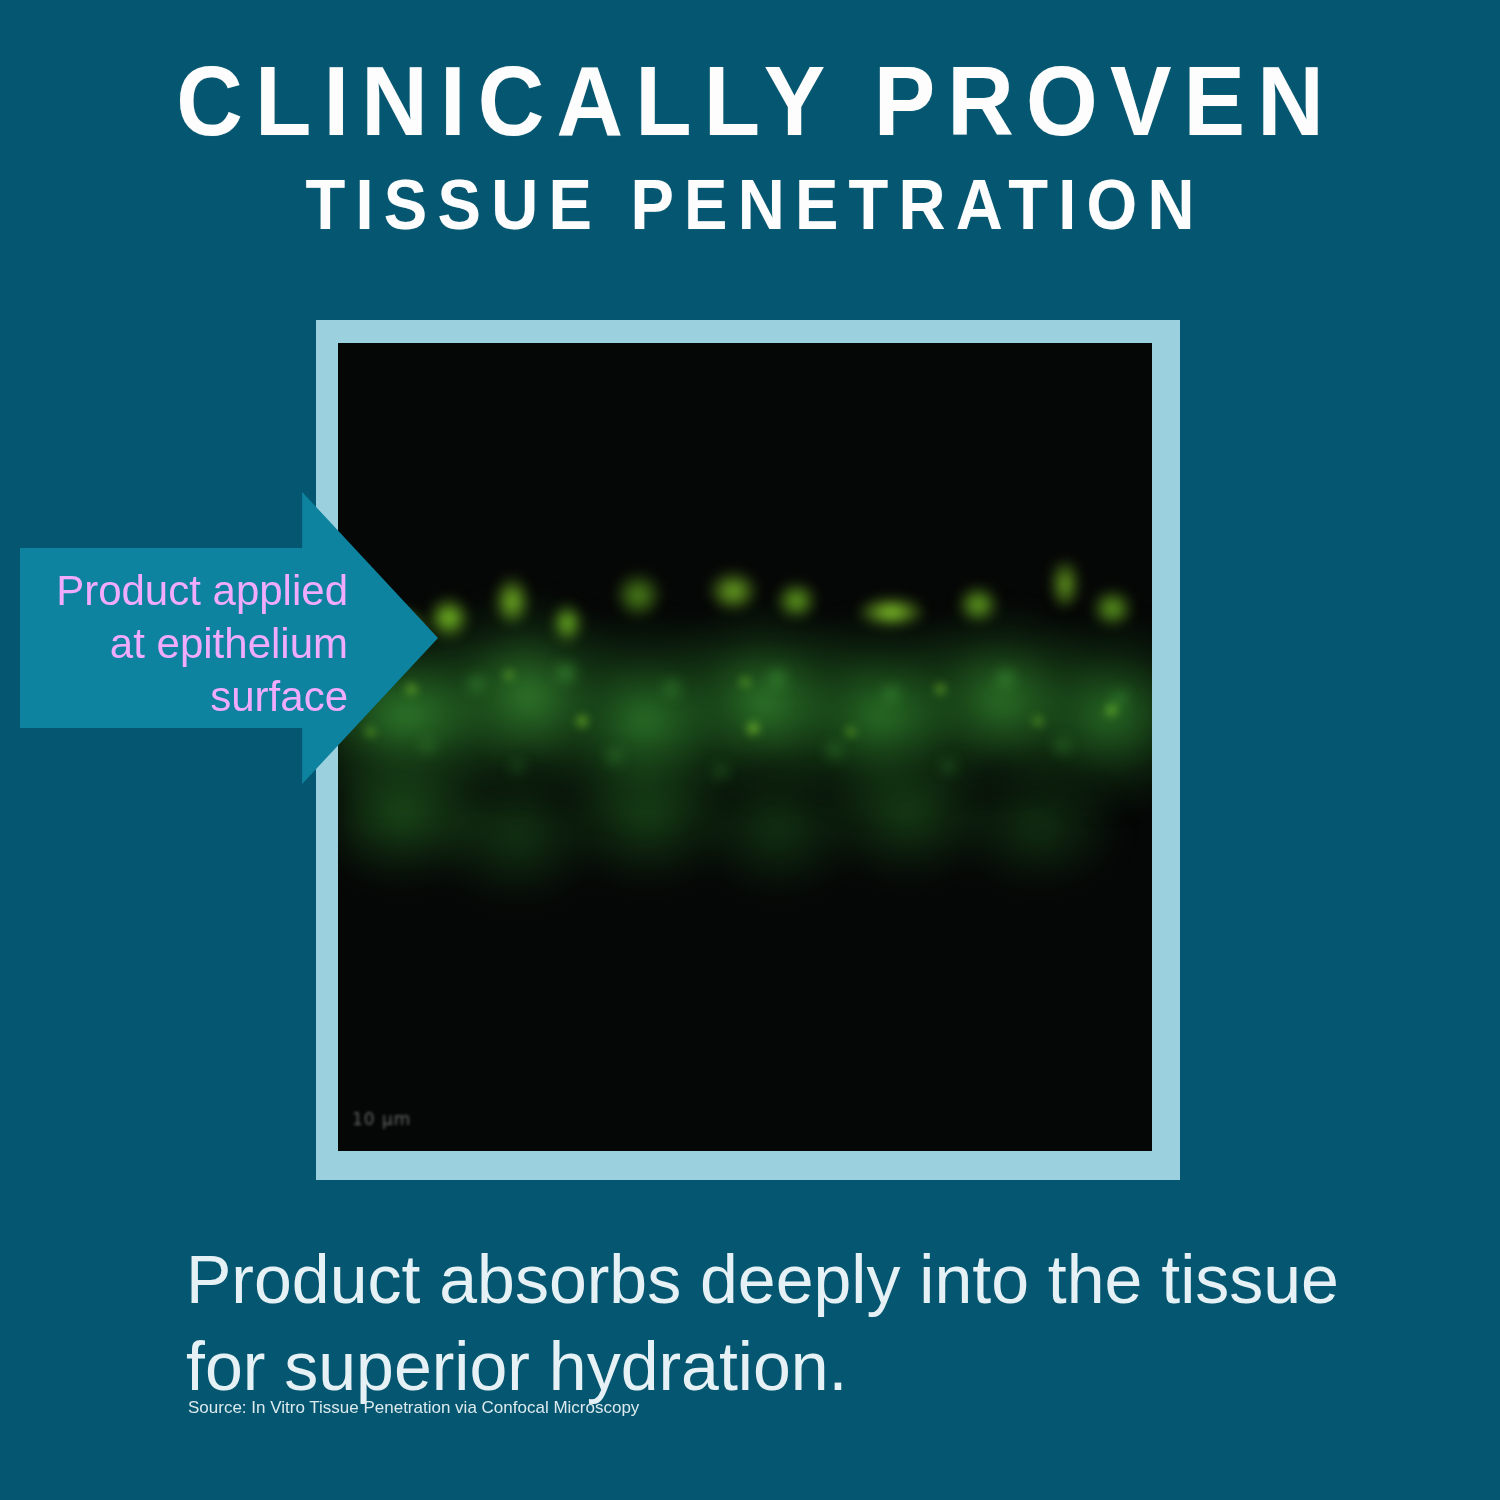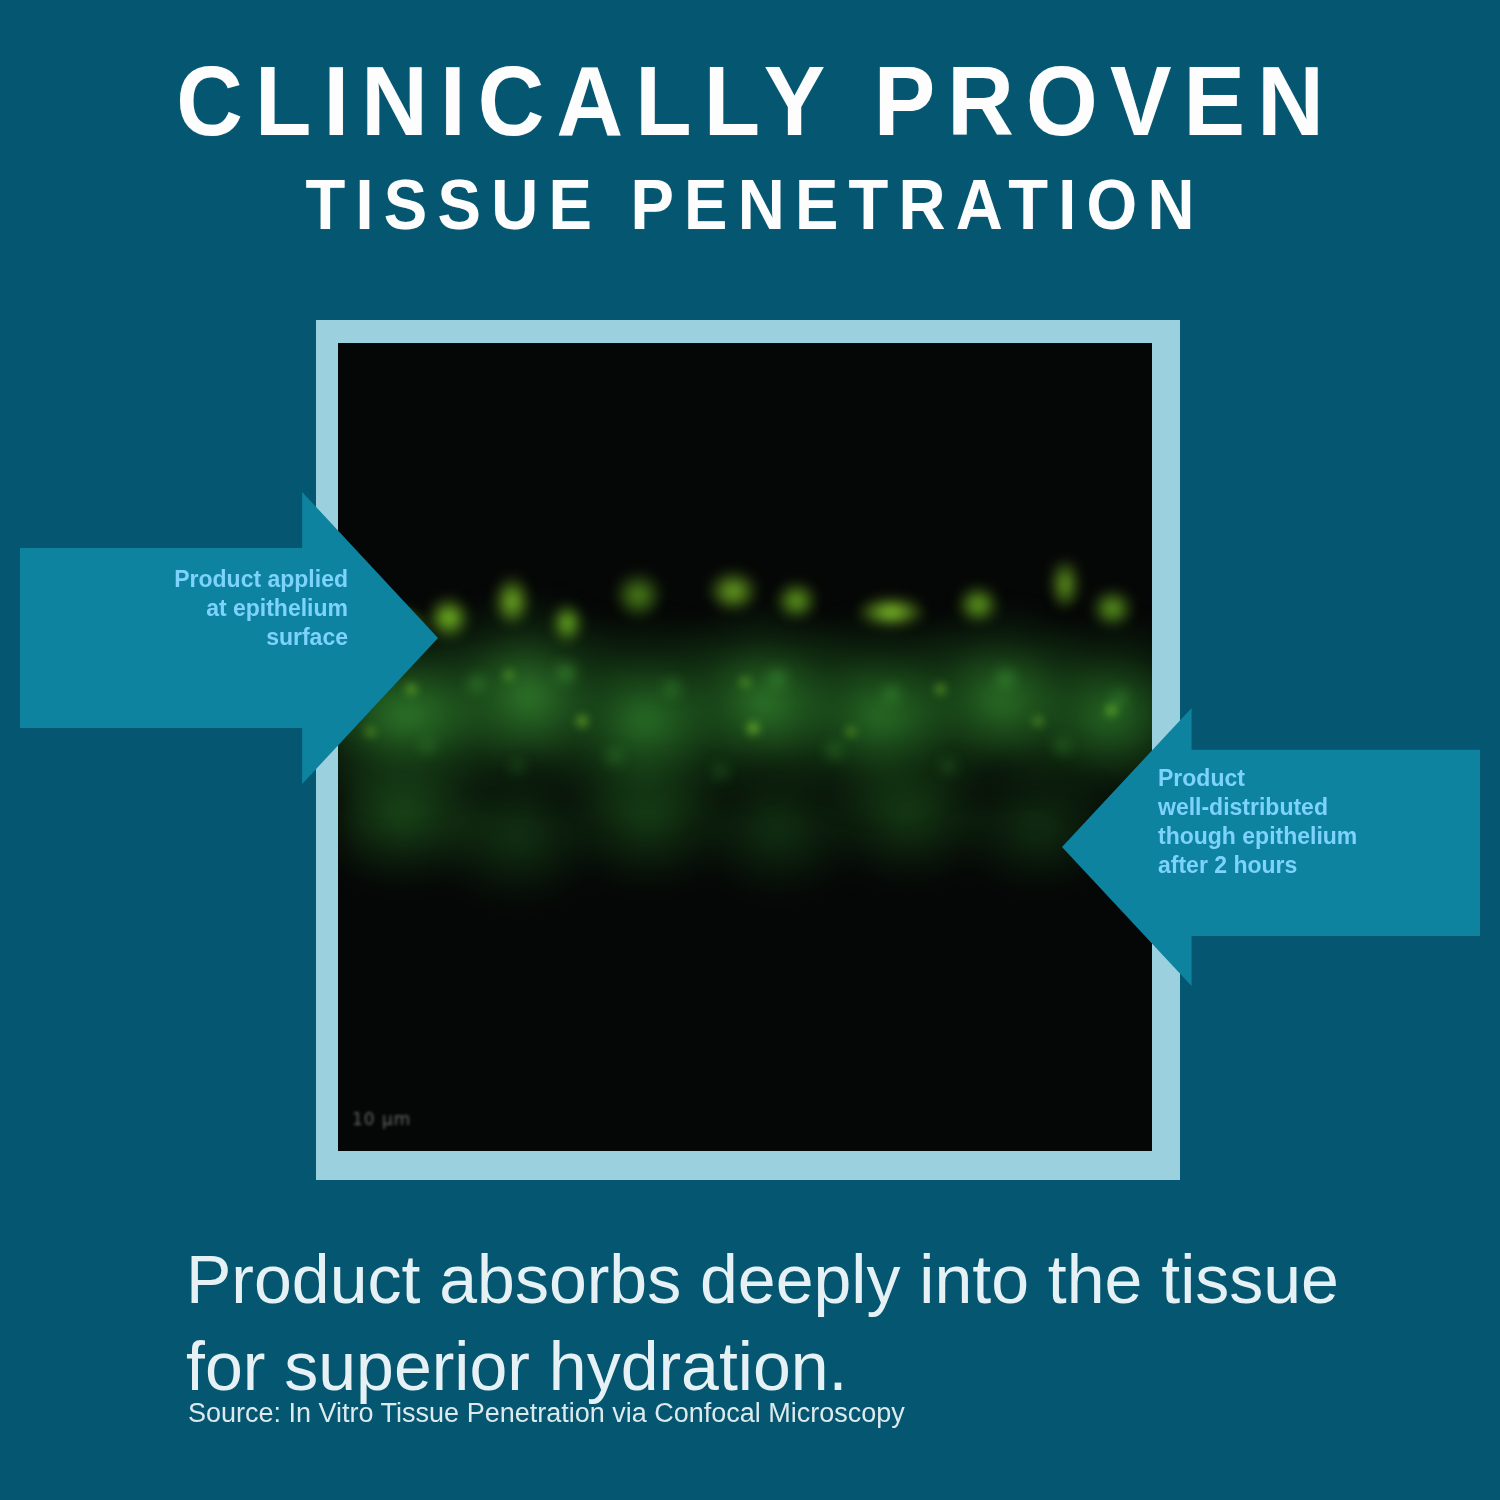--- a/index.html
+++ b/index.html
@@ -193,24 +193,23 @@
     font-size: 17px;
     letter-spacing: 1px;
     color: rgba(190,190,190,0.5);
     filter: blur(1.6px);
     font-family: "DejaVu Sans", sans-serif;
   }
 
   
   .callout {
     position: absolute;
-    color: #7dd3fc;
-    font-size: 23px;
+    color: #f0abfc;
+    font-size: 42px;
     line-height: 1.26;
-    font-weight: bold;
   }
   .callout .arrow-shape {
     position: absolute;
     left: 0;
     top: 0;
     width: 100%;
     height: 100%;
     background: #0e83a0;
   }
   .callout .callout-text {
@@ -275,21 +274,21 @@
     width: 1190px;
     font-size: 68px;
     line-height: 1.28;
     color: #e6f1f5;
     font-weight: 400;
   }
   .source {
     position: absolute;
     left: 188px;
     top: 1398px;
-    font-size: 27px;
+    font-size: 17px;
     color: #dceaee;
     font-weight: 400;
   }
 </style>
 </head>
 <body>
 
 <div id="poster">
 
   <div class="title-block">
@@ -312,24 +311,17 @@
     </div>
   </div>
 
   <div class="callout" id="callout-left">
     <div class="arrow-shape"></div>
     <div class="callout-text">Product applied
 at epithelium
 surface</div>
   </div>
 
-  <div class="callout" id="callout-right">
-    <div class="arrow-shape"></div>
-    <div class="callout-text">Product
-well-distributed
-though epithelium
-after 2 hours</div>
-  </div>
 
   <div class="summary">Product absorbs deeply into the tissue for superior hydration.</div>
   <div class="source">Source: In Vitro Tissue Penetration via Confocal Microscopy</div>
 
 </div>
 
 </body></html>

